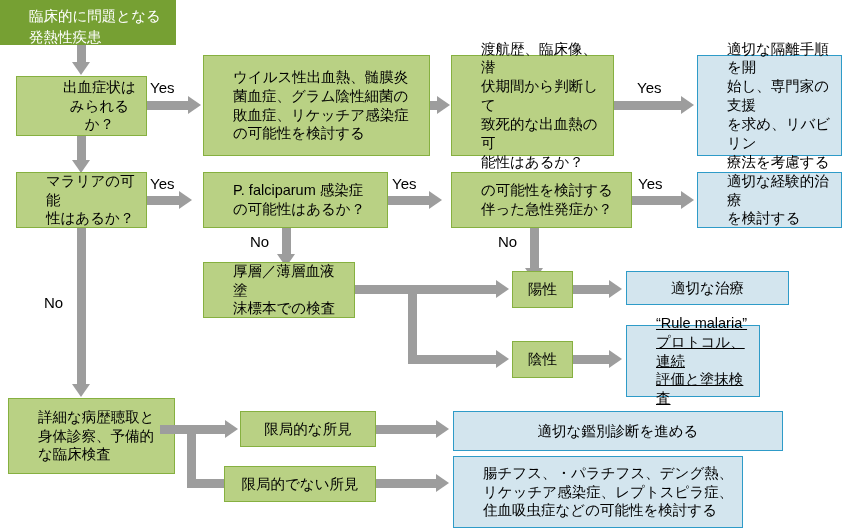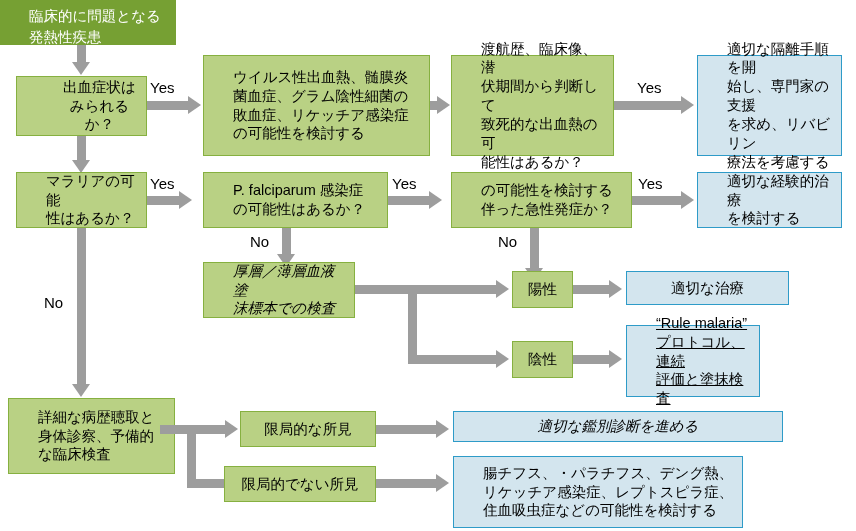--- a/index.html
+++ b/index.html
@@ -141,21 +141,21 @@
   <div class="elabel" style="left:250px;top:234px;">No</div>
 
   <div class="bar" style="left:530px;top:228px;width:9px;height:42px;"></div>
   <div class="arrow arr-d" style="left:525px;top:268px;"></div>
   <div class="elabel" style="left:498px;top:234px;">No</div>
 
   <div class="bar" style="left:77px;top:228px;width:9px;height:158px;"></div>
   <div class="arrow arr-d" style="left:72px;top:384px;"></div>
   <div class="elabel" style="left:44px;top:295px;">No</div>
 
-  <div class="node n-green left" style="left:203px;top:262px;width:152px;height:56px;font-style:italic;">厚層／薄層血液塗
+  <div class="node n-green left" style="left:203px;top:262px;width:152px;height:56px;">厚層／薄層血液塗
 沫標本での検査</div>
 
   <div class="bar" style="left:355px;top:285px;width:62px;height:9px;"></div>
   <div class="bar" style="left:408px;top:285px;width:9px;height:79px;"></div>
   <div class="bar" style="left:408px;top:285px;width:90px;height:9px;"></div>
   <div class="arrow arr-r" style="left:496px;top:280px;"></div>
   <div class="bar" style="left:408px;top:355px;width:90px;height:9px;"></div>
   <div class="arrow arr-r" style="left:496px;top:350px;"></div>
 
   <div class="node n-green center" style="left:512px;top:271px;width:61px;height:37px;">陽性</div>
@@ -185,21 +185,21 @@
   <div class="bar" style="left:187px;top:479px;width:40px;height:9px;"></div>
   <div class="arrow arr-r" style="left:225px;top:474px;"></div>
 
   <div class="node n-green center" style="left:240px;top:411px;width:136px;height:36px;">限局的な所見</div>
 
   <div class="node n-green center" style="left:224px;top:466px;width:152px;height:36px;">限局的でない所見</div>
 
   <div class="bar" style="left:376px;top:425px;width:62px;height:9px;"></div>
   <div class="arrow arr-r" style="left:436px;top:420px;"></div>
 
-  <div class="node n-blue center" style="left:453px;top:411px;width:330px;height:31px;font-style:italic;">適切な鑑別診断を進める</div>
+  <div class="node n-blue center" style="left:453px;top:411px;width:330px;height:40px;">適切な鑑別診断を進める</div>
 
   <div class="bar" style="left:376px;top:479px;width:62px;height:9px;"></div>
   <div class="arrow arr-r" style="left:436px;top:474px;"></div>
 
   <div class="node n-blue left" style="left:453px;top:456px;width:290px;height:72px;">腸チフス、・パラチフス、デング熱、
 リケッチア感染症、レプトスピラ症、
 住血吸虫症などの可能性を検討する</div>
 
 </div>
 

